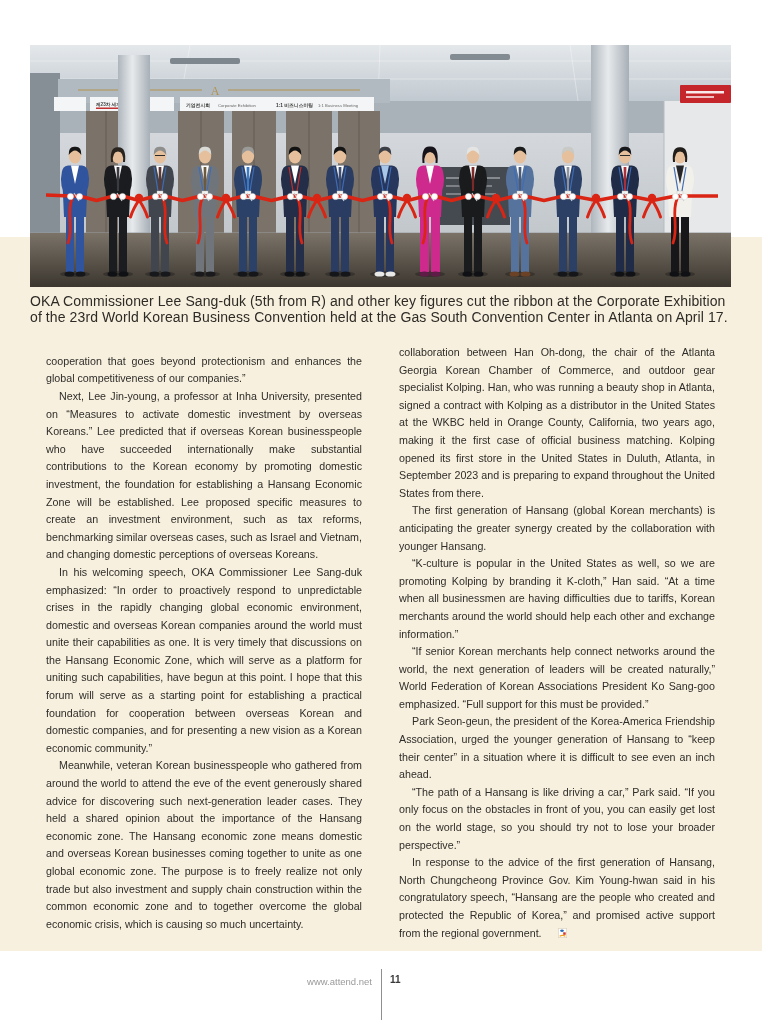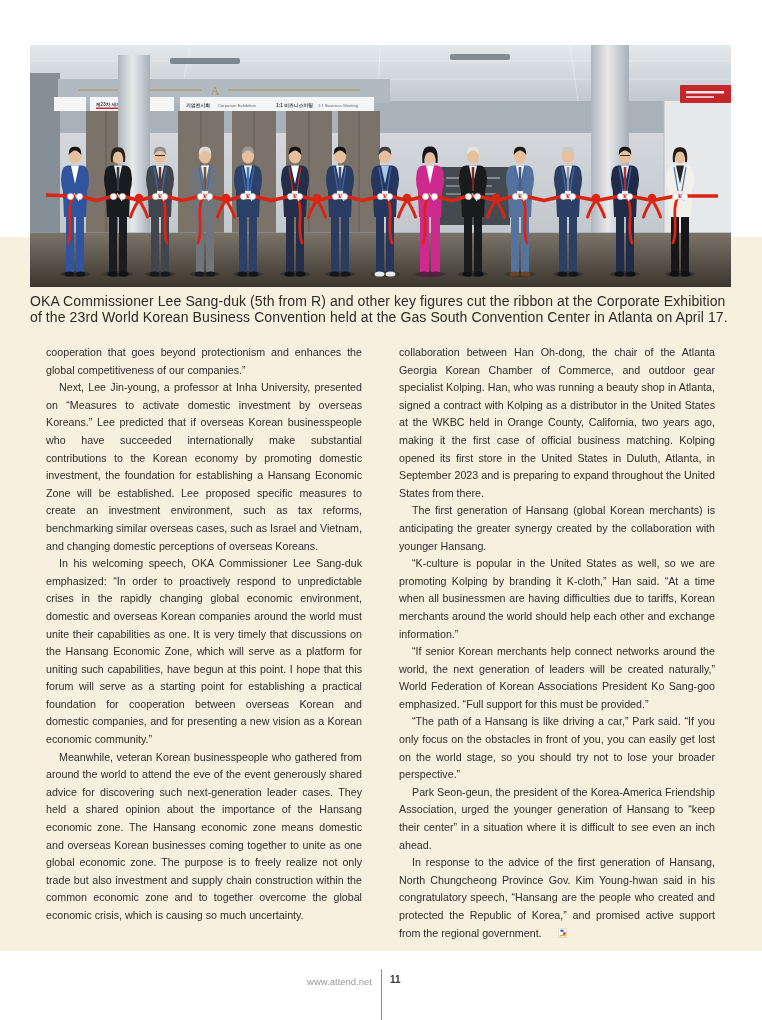--- a/index.html
+++ b/index.html
@@ -2,21 +2,21 @@
 <html><head>
 <meta charset="utf-8">
 <style>
   html,body{margin:0;padding:0;background:#ffffff;}
   .page{position:relative;width:762px;height:1020px;background:#ffffff;overflow:hidden;
         font-family:"Liberation Sans",sans-serif;}
   .cream-panel{position:absolute;left:0;top:237px;width:762px;height:714px;background:#f7f0de;}
   .photo-frame{position:absolute;left:30px;top:45px;width:701px;height:242px;margin:0;padding:0;}
   .caption{position:absolute;left:30px;top:294px;width:701px;
            font-size:14px;line-height:15.5px;color:#2e2b27;letter-spacing:0.1px;}
-  .columns{position:absolute;left:46px;top:344px;width:670px;display:flex;align-items:flex-start;}
+  .columns{position:absolute;left:46px;top:344px;width:670px;display:flex;align-items:center;}
   .col{width:316px;font-size:10.7px;line-height:17.6px;color:#2f2d2a;text-align:justify;}
   .col p{margin:0;text-indent:13px;}
   .col p.no-indent{text-indent:0;}
   .divider{width:0;border-left:1px dashed #5a5a5a;margin-left:17px;margin-right:19px;}
   .footer-site{position:absolute;top:976px;right:390px;font-size:9.5px;color:#9a9a9a;}
   .footer-rule{position:absolute;left:381px;top:969px;width:1px;height:51px;background:#8f8f8f;}
   .footer-num{position:absolute;left:390px;top:974px;font-size:10px;font-weight:bold;color:#3a3a3a;}
   .end-mark{display:inline-block;width:9px;height:10px;vertical-align:-1px;margin-left:3px;}
   svg text{font-family:"Liberation Sans",sans-serif;}
 </style>
@@ -434,22 +434,22 @@
         <p>Next, Lee Jin-young, a professor at Inha University, presented on “Measures to activate domestic investment by overseas Koreans.” Lee predicted that if overseas Korean businesspeople who have succeeded internationally make substantial contributions to the Korean economy by promoting domestic investment, the foundation for establishing a Hansang Economic Zone will be established. Lee proposed specific measures to create an investment environment, such as tax reforms, benchmarking similar overseas cases, such as Israel and Vietnam, and changing domestic perceptions of overseas Koreans.</p>
         <p>In his welcoming speech, OKA Commissioner Lee Sang-duk emphasized: “In order to proactively respond to unpredictable crises in the rapidly changing global economic environment, domestic and overseas Korean companies around the world must unite their capabilities as one. It is very timely that discussions on the Hansang Economic Zone, which will serve as a platform for uniting such capabilities, have begun at this point. I hope that this forum will serve as a starting point for establishing a practical foundation for cooperation between overseas Korean and domestic companies, and for presenting a new vision as a Korean economic community.”</p>
         <p>Meanwhile, veteran Korean businesspeople who gathered from around the world to attend the eve of the event generously shared advice for discovering such next-generation leader cases. They held a shared opinion about the importance of the Hansang economic zone. The Hansang economic zone means domestic and overseas Korean businesses coming together to unite as one global economic zone. The purpose is to freely realize not only trade but also investment and supply chain construction within the common economic zone and to together overcome the global economic crisis, which is causing so much uncertainty.</p>
       </div>
     <div class="divider"></div>
     <div class="col" id="col-right">
         <p class="no-indent">collaboration between Han Oh-dong, the chair of the Atlanta Georgia Korean Chamber of Commerce, and outdoor gear specialist Kolping. Han, who was running a beauty shop in Atlanta, signed a contract with Kolping as a distributor in the United States at the WKBC held in Orange County, California, two years ago, making it the first case of official business matching. Kolping opened its first store in the United States in Duluth, Atlanta, in September 2023 and is preparing to expand throughout the United States from there.</p>
         <p>The first generation of Hansang (global Korean merchants) is anticipating the greater synergy created by the collaboration with younger Hansang.</p>
         <p>“K-culture is popular in the United States as well, so we are promoting Kolping by branding it K-cloth,” Han said. “At a time when all businessmen are having difficulties due to tariffs, Korean merchants around the world should help each other and exchange information.”</p>
         <p>“If senior Korean merchants help connect networks around the world, the next generation of leaders will be created naturally,” World Federation of Korean Associations President Ko Sang-goo emphasized. “Full support for this must be provided.”</p>
+        <p>Park Seon-geun, the president of the Korea-America Friendship Association, urged the younger generation of Hansang to “keep their center” in a situation where it is difficult to see even an inch ahead.</p>
         <p>“The path of a Hansang is like driving a car,” Park said. “If you only focus on the obstacles in front of you, you can easily get lost on the world stage, so you should try not to lose your broader perspective.”</p>
-        <p>Park Seon-geun, the president of the Korea-America Friendship Association, urged the younger generation of Hansang to “keep their center” in a situation where it is difficult to see even an inch ahead.</p>
         <p>In response to the advice of the first generation of Hansang, North Chungcheong Province Gov. Kim Young-hwan said in his congratulatory speech, “Hansang are the people who created and protected the Republic of Korea,” and promised active support from the regional government.<span class="end-mark"><svg width="9" height="10" viewBox="0 0 9 10">
               <rect x="0.3" y="0.3" width="8.4" height="9.4" fill="#ffffff" stroke="#d8cdb8" stroke-width="0.6"></rect>
               <path d="M2,2.2 q2,-1.4 4,0 l-0.9,1.9 q-1.1,-0.9 -2.2,0 Z" fill="#2b6bb5"></path>
               <rect x="5.2" y="4.3" width="2.5" height="2.5" fill="#d5342c"></rect>
               <path d="M1.6,8.3 q3,-2 5.8,0" stroke="#f0a01e" stroke-width="1.3" fill="none"></path>
             </svg></span></p>
       </div>
   </div>
 
   <span class="footer-site">www.attend.net</span>

